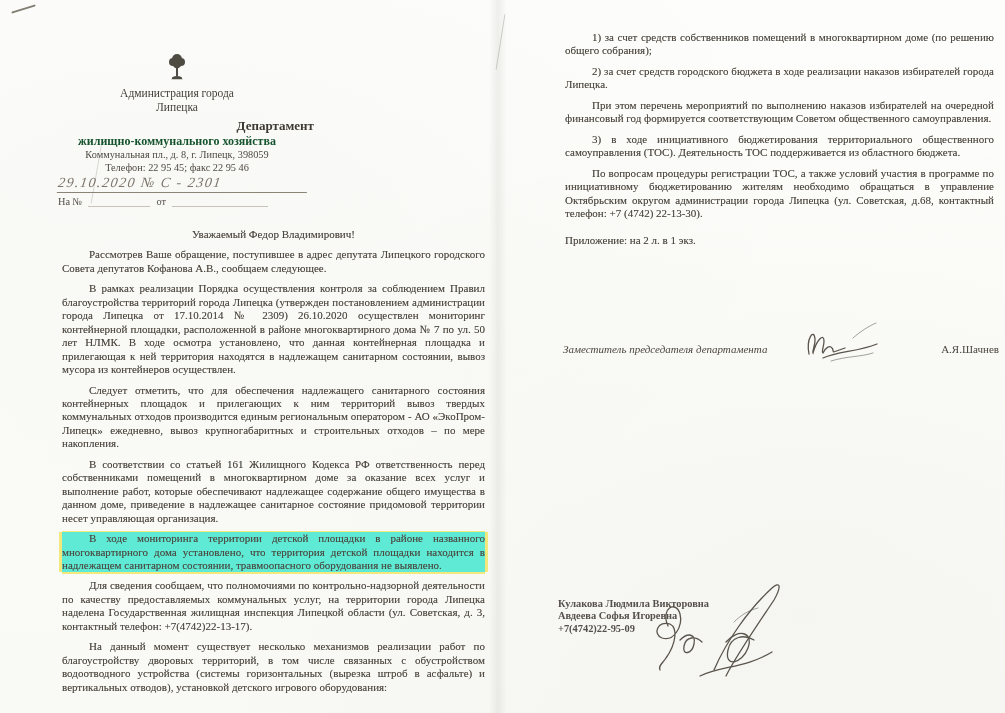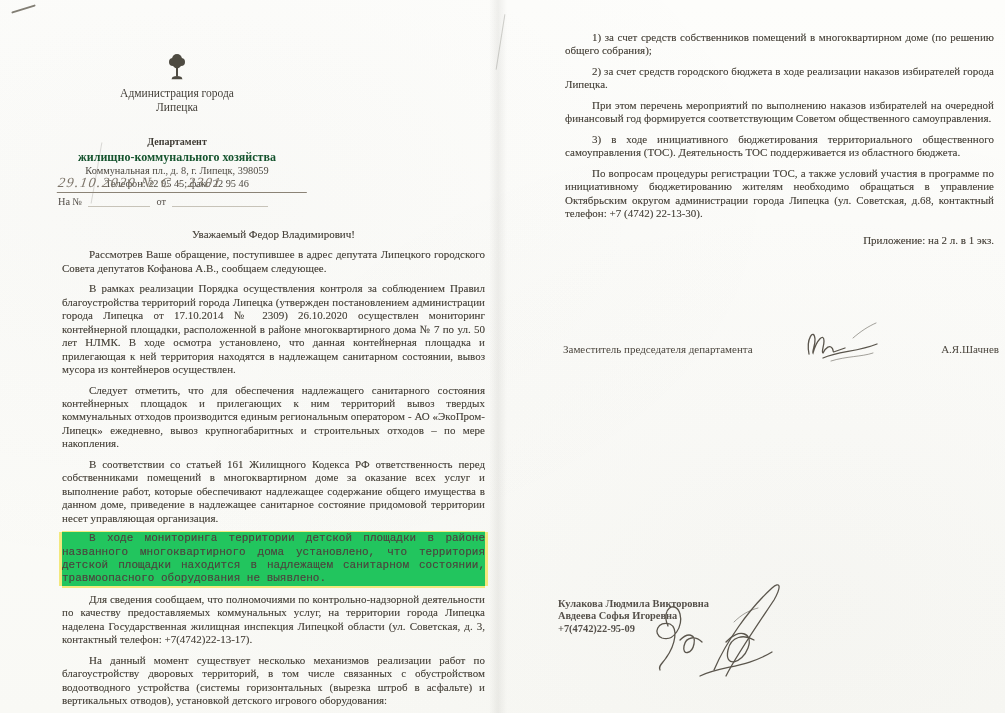--- a/index.html
+++ b/index.html
@@ -31,21 +31,21 @@
   .scan-streak{
     position:absolute;left:96px;top:142px;width:1px;height:62px;
     background:rgba(140,137,128,0.30);transform:rotate(10deg);
   }
   
   .letterhead{
     position:absolute;left:40px;top:52px;width:274px;text-align:center;color:#45413a;
   }
   .letterhead .emblem{display:block;margin:0 auto 4px auto;}
   .lh-org{font-size:11.5px;line-height:14px;}
-  .lh-dept1{font-size:10px;font-weight:bold;line-height:16px;margin-top:20px;color:#3d3933;}
+  .lh-dept1{font-size:13px;font-weight:bold;line-height:16px;margin-top:4px;color:#3d3933;text-align:right;}
   .lh-dept2{font-size:12px;font-weight:bold;line-height:14px;color:#14532d;}
   .lh-small{font-size:10.3px;line-height:13px;color:#4e4a42;}
   .refline{
     position:absolute;left:58px;top:175px;width:250px;
     font-size:14px;color:#7d756a;
     font-style:italic;letter-spacing:1.5px;
     transform:skewX(-8deg);
     border-bottom:1px solid #8b8376;
     padding-bottom:1px;
   }
@@ -58,28 +58,27 @@
   
   .col{
     position:absolute;font-size:11px;line-height:13.45px;text-align:justify;color:#4b463e;
     text-shadow:0 0 0.5px rgba(75,70,62,0.45);
   }
   .col p{margin:7px;text-indent:27px;}
   #left-body{left:55px;top:221px;width:437px;}
   #right-body{left:558px;top:24px;width:443px;}
   .salutation{text-align:center;text-indent:0 !important;margin-bottom:5px !important;}
   .hl{
-    background:#22c55e;
+    background:#5eead4;
     box-shadow:-3px 0 0 #f3e87e, 3px 0 0 #f3e87e, 0 2px 0 #f3e87e, 0 -1px 0 #f3e87e;
-    font-family:Liberation Mono, monospace;
   }
-  .attachment{margin-top:14px !important;text-indent:0 !important;text-align:right;}
+  .attachment{margin-top:14px !important;text-indent:0 !important;text-align:left;}
   
   .sig-row{position:absolute;left:563px;top:336px;width:438px;height:40px;font-size:11px;color:#4b463e;}
-  .sig-pos{position:absolute;left:0;top:7px;}
+  .sig-pos{position:absolute;left:0;top:7px;font-style:italic;}
   .sig-name{position:absolute;right:2px;top:7px;}
   .sig-svg{position:absolute;left:238px;top:-14px;}
   
   .executors{position:absolute;left:558px;top:598px;font-size:10.4px;line-height:12.4px;color:#55504a;font-weight:bold;}
   .exec-sigs{position:absolute;left:630px;top:578px;}
   svg.scribble path{fill:none;stroke:#5a554c;stroke-width:1.3;stroke-linecap:round;}
   svg.scribble path.faint{stroke:rgba(90,85,76,0.55);stroke-width:1;}
   .emblem path, .emblem circle{fill:#4e4b42;}
 </style>
 </head>

